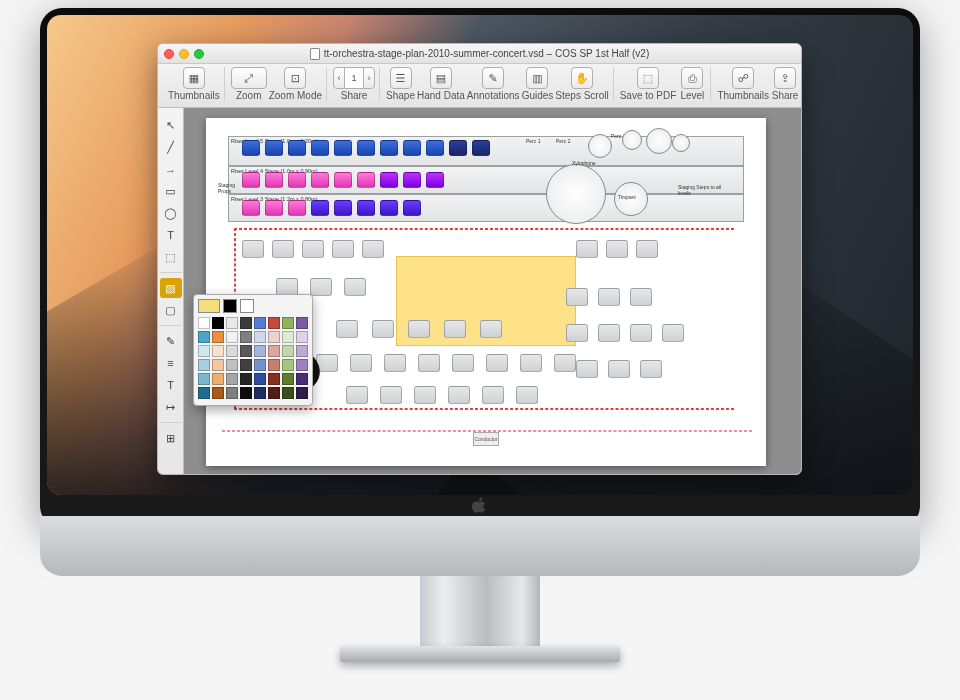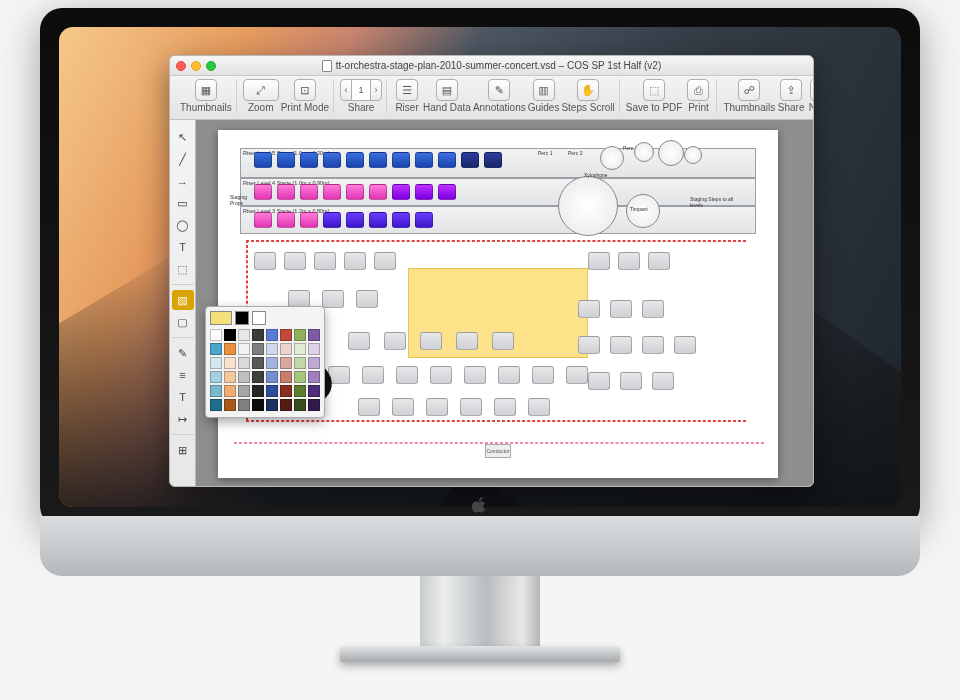--- a/index.html
+++ b/index.html
@@ -14,21 +14,21 @@
   
   .imac-wrap {
     position: absolute; left: 50%; top: 8px;
     width: 880px; height: 680px;
     transform: translateX(-50%);
   }
   .imac-screen-outer {
     width: 880px; height: 520px;
     background: linear-gradient(#0c0c0c,#1a1a1a);
     border-radius: 22px;
-    padding:19px;
+    padding:7px;
     position: relative;
     box-shadow: 0 10px 40px rgba(0,0,0,.35);
   }
   .imac-screen {
     width: 100%; height: 480px;
     background: linear-gradient(115deg,#f5c98a 0%, #e69b5e 18%, #c7836f 28%, #4c5763 40%, #353d47 60%, #1d2329 100%);
     border-radius: 14px;
     position: relative;
     overflow: hidden;
   }
@@ -243,37 +243,37 @@
               <div class="tb-lbl">Thumbnails</div>
             </div>
           </div>
           <div class="tb-group">
             <div class="tb-btn">
               <div class="tb-ico wide">⤢</div>
               <div class="tb-lbl">Zoom</div>
             </div>
             <div class="tb-btn">
               <div class="tb-ico">⊡</div>
-              <div class="tb-lbl">Print Mode</div>
+              <div class="tb-lbl">Zoom Mode</div>
             </div>
           </div>
           <div class="tb-group">
             <div class="tb-btn">
               <div class="page-stepper">
                 <div class="seg">‹</div>
                 <div class="seg pageno">1</div>
                 <div class="seg">›</div>
               </div>
               <div class="tb-lbl">Share</div>
             </div>
           </div>
           <div class="tb-group">
             <div class="tb-btn">
               <div class="tb-ico">☰</div>
-              <div class="tb-lbl">Riser</div>
+              <div class="tb-lbl">Shape</div>
             </div>
             <div class="tb-btn">
               <div class="tb-ico">▤</div>
               <div class="tb-lbl">Hand Data</div>
             </div>
             <div class="tb-btn">
               <div class="tb-ico">✎</div>
               <div class="tb-lbl">Annotations</div>
             </div>
             <div class="tb-btn">
@@ -285,21 +285,21 @@
               <div class="tb-lbl">Steps Scroll</div>
             </div>
           </div>
           <div class="tb-group">
             <div class="tb-btn">
               <div class="tb-ico">⬚</div>
               <div class="tb-lbl">Save to PDF</div>
             </div>
             <div class="tb-btn">
               <div class="tb-ico">⎙</div>
-              <div class="tb-lbl">Print</div>
+              <div class="tb-lbl">Level</div>
             </div>
           </div>
           <div class="tb-group">
             <div class="tb-btn">
               <div class="tb-ico">☍</div>
               <div class="tb-lbl">Thumbnails</div>
             </div>
             <div class="tb-btn">
               <div class="tb-ico">⇪</div>
               <div class="tb-lbl">Share</div>

